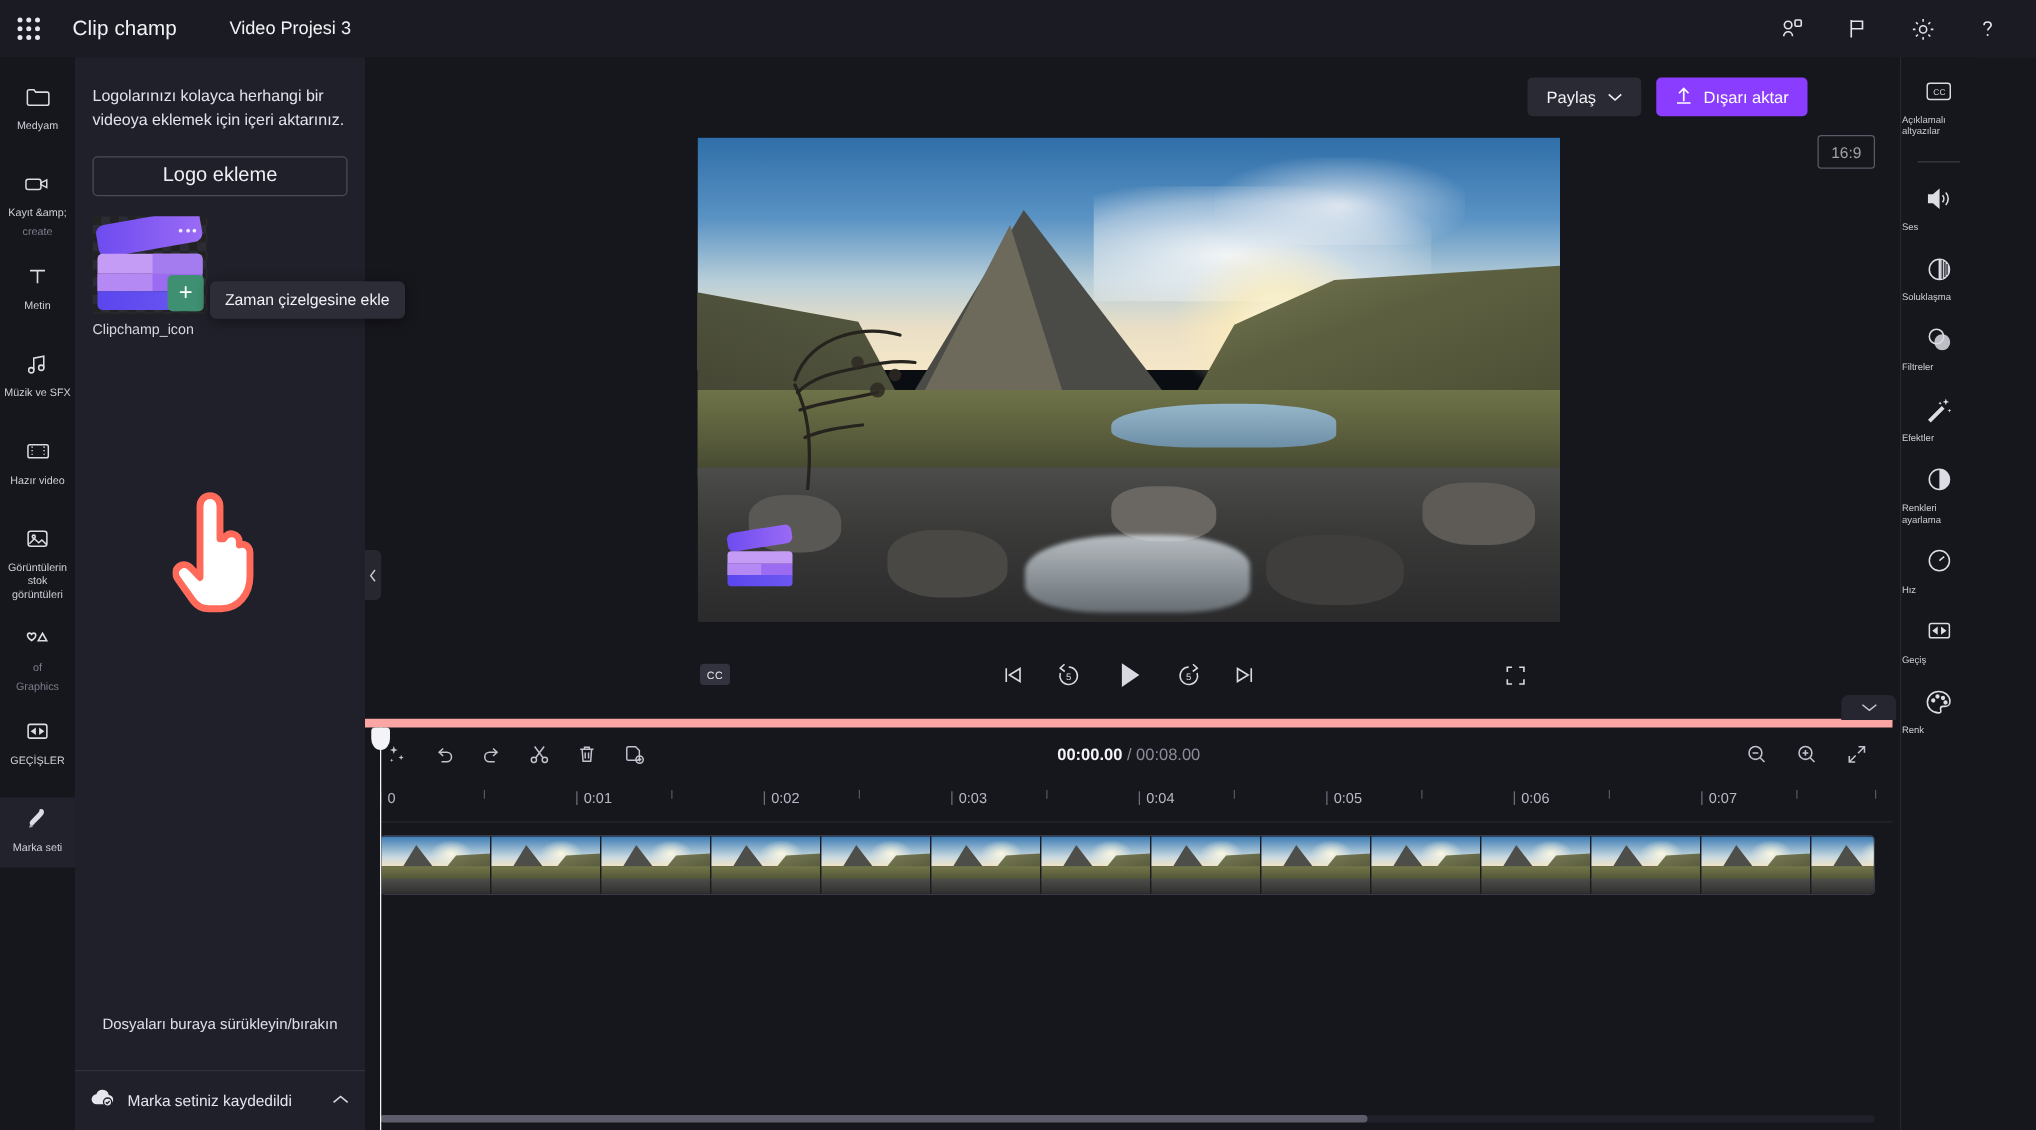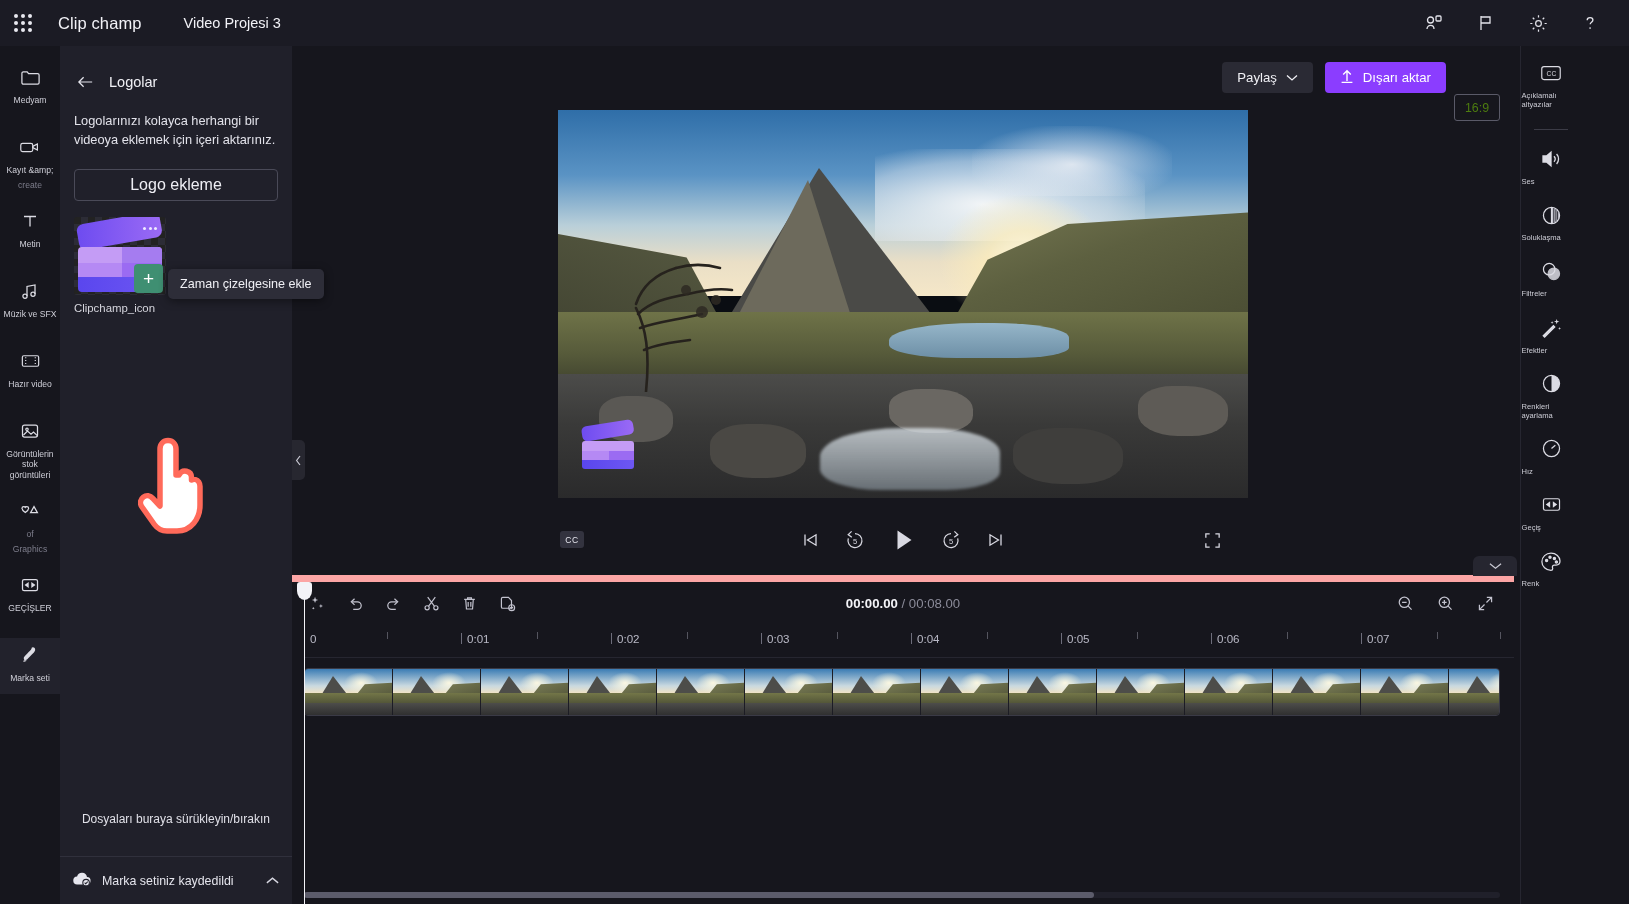--- a/index.html
+++ b/index.html
@@ -127,22 +127,22 @@
     height: 31px; padding: 0 15px; background: #2a2a34; border: none; border-radius: 4px;
     color: #f0f0f5; font-size: 13.2px; font-family: inherit; cursor: pointer;
     display: flex; align-items: center; gap: 9px;
   }
   .export-btn {
     height: 31px; padding: 0 15px; background: #8b3dff; border: none; border-radius: 4px;
     color: #ffffff; font-size: 13.2px; font-family: inherit; cursor: pointer;
     display: flex; align-items: center; gap: 9px;
   }
   .ratio-badge {
-    position: absolute; right: 14px; top: 48px; width: 46px; height: 27px;
-    border: 1px solid #5a5a68; border-radius: 3px; color: #4d7c0f; font-size: 12.4px;
+    position: absolute; right: 14px; top: 62px; width: 46px; height: 27px;
+    border: 1px solid #5a5a68; border-radius: 3px; color: #a3a3a3; font-size: 12.4px;
     display: flex; align-items: center; justify-content: center; cursor: pointer;
   }
   .preview-wrap { position: absolute; left: 0; top: 58px; width: 1222px; height: 400px; display: flex; align-items: center; justify-content: center; }
   .preview {
     width: 690px; height: 388px; position: relative; overflow: hidden; background: #0a0d12;
   }
   .sky { position: absolute; inset: 0 0 52% 0;
     background: linear-gradient(180deg,#2f6ea8 0%, #5a93c4 35%, #b9cfd9 62%, #eadfc6 82%, #f5e7c8 100%); }
   .sun { position: absolute; right: 20%; top: 22%; width: 170px; height: 130px;
     background: radial-gradient(ellipse at center, rgba(255,248,222,.98) 0%, rgba(255,238,186,.7) 32%, rgba(255,231,170,0) 72%); }
@@ -416,28 +416,20 @@
         <svg width="22" height="22" viewBox="0 0 22 22" fill="currentColor">
           <path d="M13.2 3.4c1.4-.5 2.6.3 2.9 1.6.4 1.7-.7 3-2.2 4.6-1.4 1.5-4.5 4.6-5.6 5.7-.9.9-2.2 1-3 .2-.8-.8-.7-2 .2-3 1.1-1.2 4-4.2 5.5-5.7 1-1 1.7-2 1.6-2.8-.1-.4.2-.5.6-.6z"></path>
           <path d="M5.6 14.6c-.8 1.2-1 2.6-1.4 3.4 1 0 2.5-.4 3.5-1.2-.8-.7-1.5-1.4-2.1-2.2z" opacity=".75"></path>
         </svg>
       </div>
       <div class="rail-lbl">Marka seti</div>
     </div>
   </div>
 
   <div class="panel">
-    <div class="panel-head">
-      <div class="back-arrow">
-        <svg width="19" height="16" viewBox="0 0 20 16" fill="none" stroke="currentColor" stroke-width="1.3">
-          <path d="M17 8H3M8 3L3 8l5 5"></path>
-        </svg>
-      </div>
-      <div class="panel-title">Logolar</div>
-    </div>
 
     <div class="panel-desc">Logolarınızı kolayca herhangi bir videoya eklemek için içeri aktarınız.</div>
 
     <button class="add-logo-btn">Logo ekleme</button>
 
     <div class="assets">
       <div class="asset">
         <div class="asset-thumb">
           <div class="cc-top"></div>
           <div class="cc-dots">

